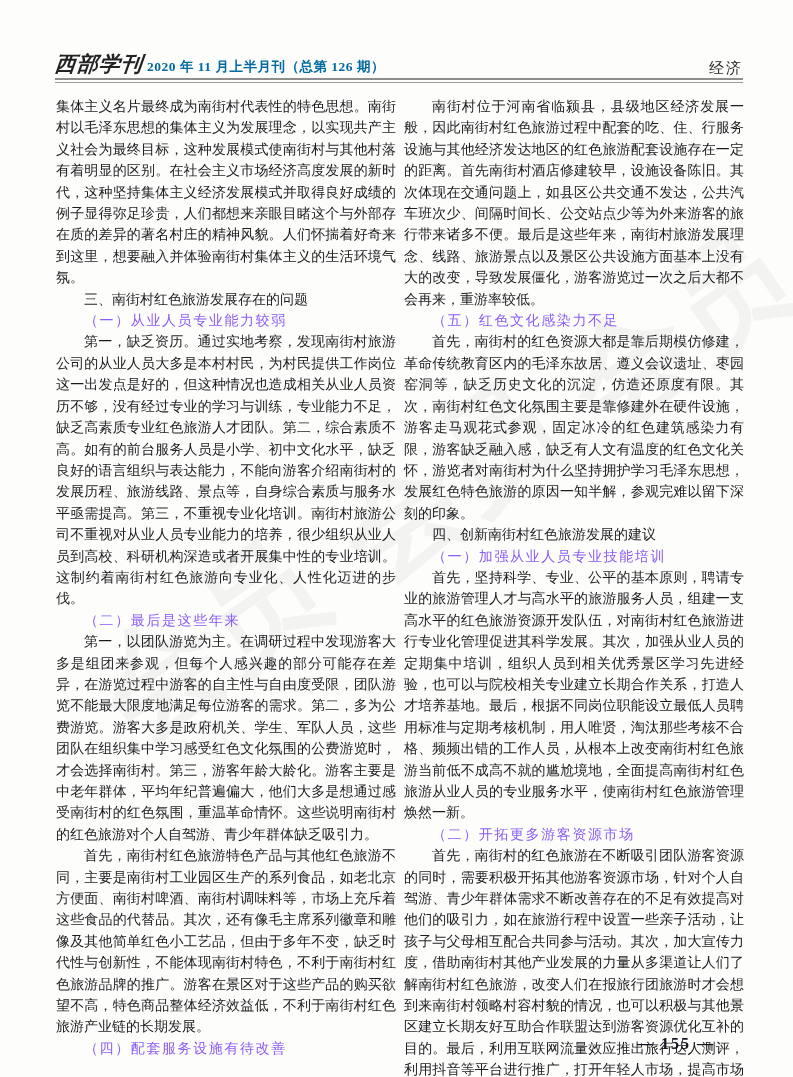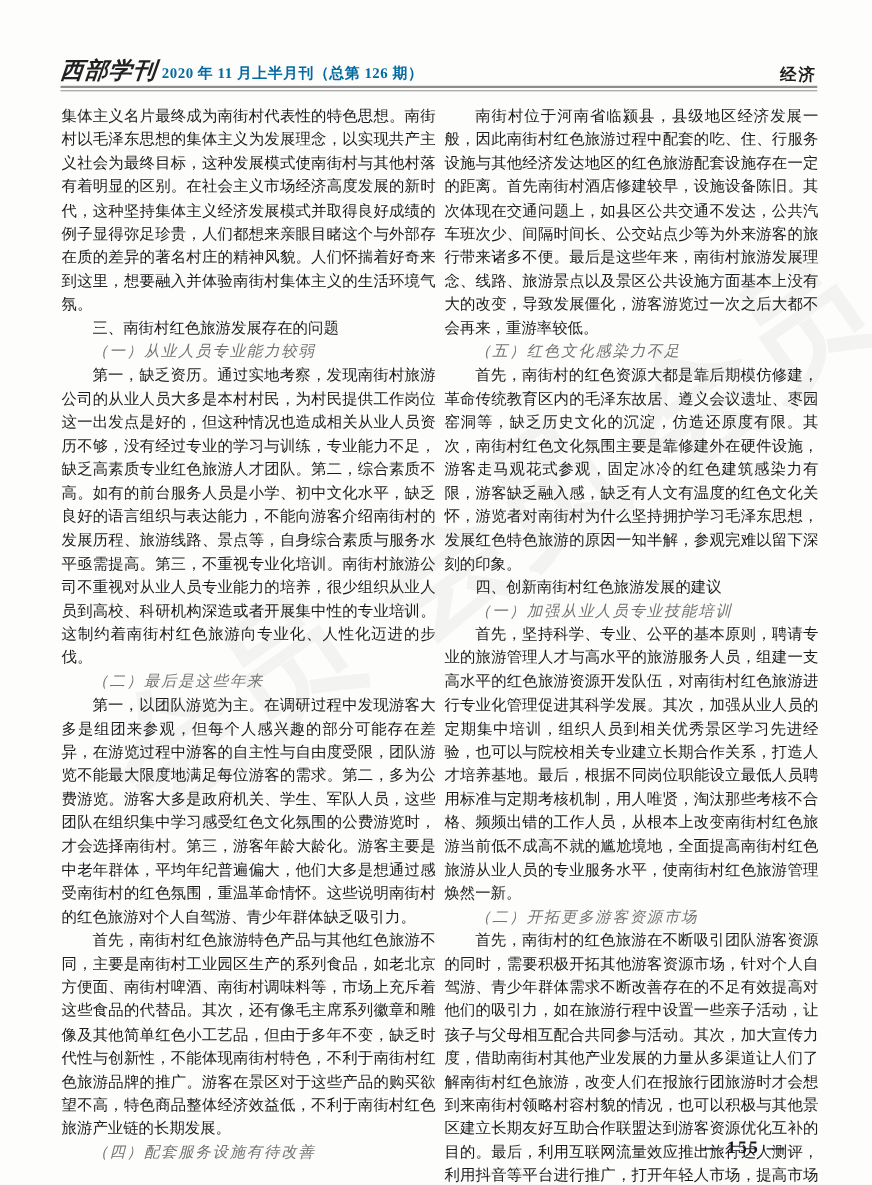--- a/index.html
+++ b/index.html
@@ -22,21 +22,21 @@
     display:flex;align-items:flex-end;justify-content:space-between;
   }
   .header-left{display:flex;align-items:baseline;gap:4px;}
   .journal-logo{
     font-weight:bold;font-style:italic;
     font-size:21px;letter-spacing:1px;
     transform:skewX(-6deg);
     color:#222;
   }
   .issue-info{font-size:13.5px;color:#0369a1;letter-spacing:0.5px;font-weight:bold;}
-  .section-label{font-size:15px;color:#1f1f1f;letter-spacing:2px;font-weight:bold;}
+  .section-label{font-size:15px;color:#1f1f1f;letter-spacing:2px;font-weight:normal;}
   .header-rule{
     position:absolute;
     left:55px;right:50px;top:78px;
     height:2px;
     border-top:2.5px solid #8e8e8e;
     border-bottom:1.5px solid #9a9a9a;
   }
   
   .content{
     position:absolute;
@@ -50,24 +50,23 @@
     font-size:14px;
     line-height:21.4px;
     text-align:justify;
     text-justify:inter-ideograph;
     word-break:break-all;
   }
   .para{text-indent:2em;}
   .para-cont{text-indent:0;}
   .heading-bold{font-weight:normal;text-indent:2em;}
   .subheading{
-    font-style:italic;
     text-indent:2em;
     letter-spacing:1.6px;
-    color:#737373;
+    color:#8b5cf6;
   }
   
   .footer{
     position:absolute;
     right:78px;top:1020px;
     font-size:16px;font-weight:bold;
     letter-spacing:2px;
     color:#15151f;
     margin-top:15px;
   }

